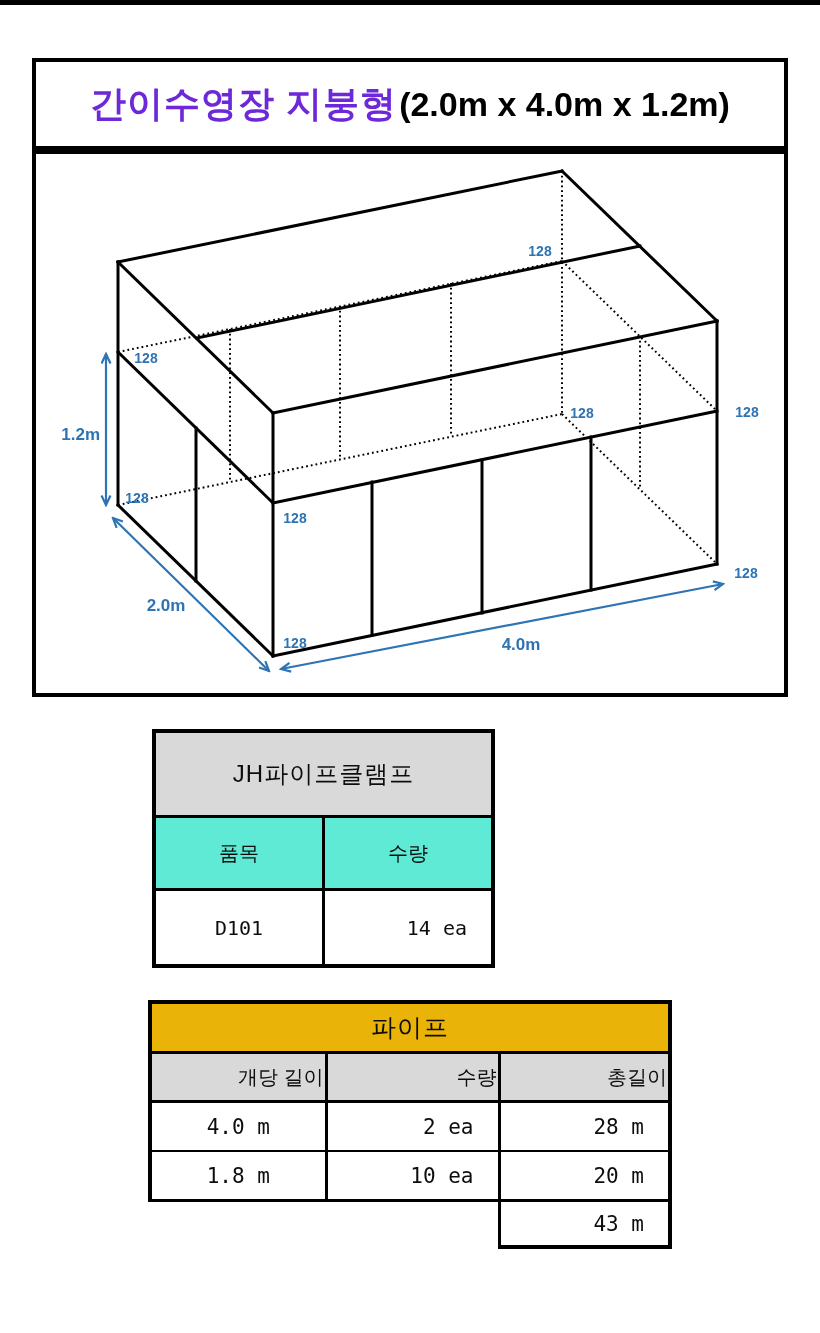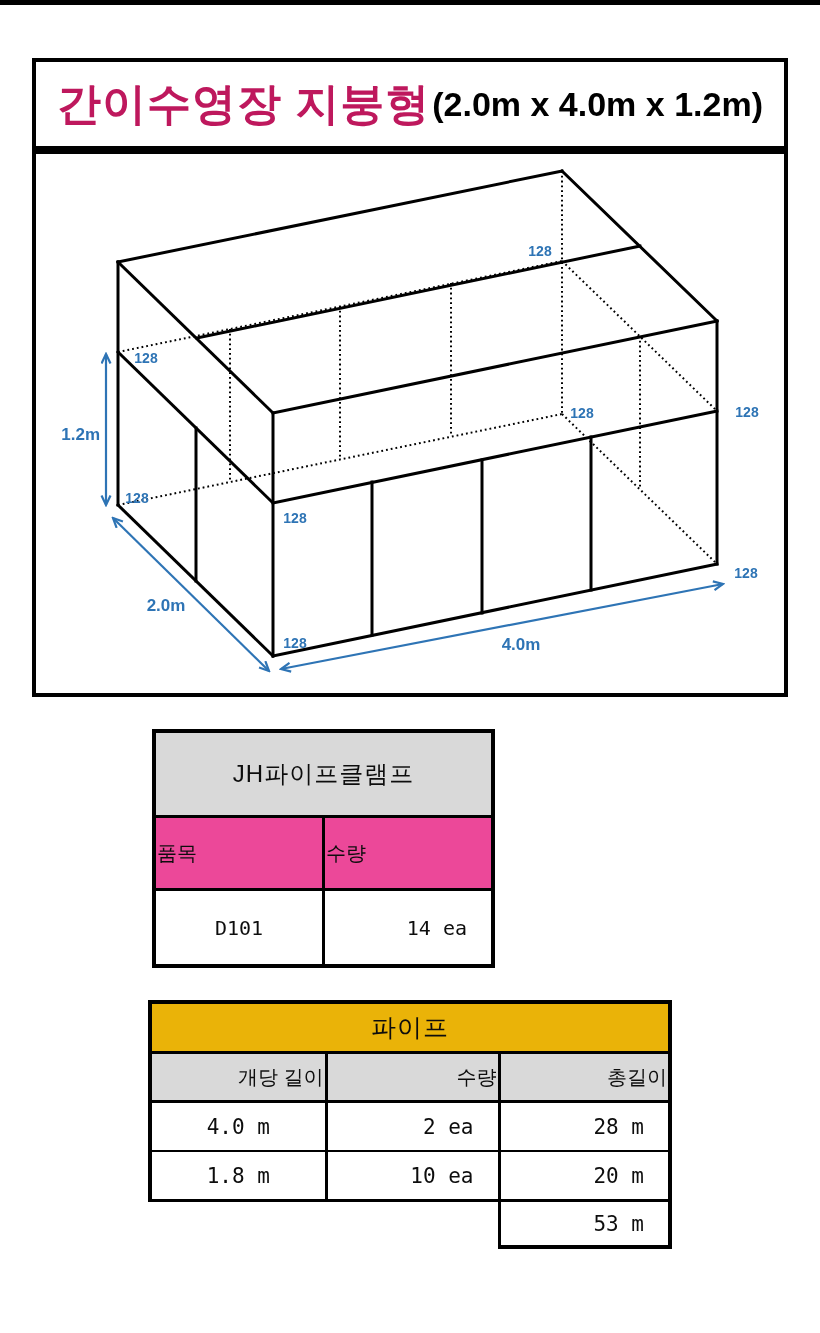--- a/index.html
+++ b/index.html
@@ -3,40 +3,40 @@
 <meta charset="utf-8">
 <style>
   html,body{margin:0;padding:0;background:#f4f4f4;}
   .page{position:relative;width:820px;height:1333px;background:#ffffff;overflow:hidden;
         font-family:"Liberation Sans","DejaVu Sans",sans-serif;}
   .top-bar{position:absolute;left:0;top:0;width:820px;height:5px;background:#000;}
   .bottom-edge{position:absolute;left:0;top:1329px;width:820px;height:3px;
 m               background:repeating-linear-gradient(90deg,rgba(50,50,50,.45) 0 16px,transparent 16px 30px);}
   .title-box{position:absolute;left:32px;top:58px;width:756px;height:92px;border:4px solid #000;
              box-sizing:border-box;display:flex;align-items:center;justify-content:center;}
-  .title-main{font-size:44px;font-weight:700;color:#be185d;letter-spacing:1px;}
+  .title-main{font-size:36px;font-weight:700;color:#6d28d9;letter-spacing:1px;}
   .title-dims{font-size:34px;font-weight:700;color:#000;margin-left:2px;}
   .diagram-box{position:absolute;left:32px;top:150px;width:756px;height:547px;border:4px solid #000;
                box-sizing:border-box;background:#fff;}
   svg.overlay{position:absolute;left:0;top:0;width:820px;height:1333px;}
   .solid{stroke:#000;stroke-width:3;stroke-linecap:square;fill:none;}
   .dotted{stroke:#000;stroke-width:2;stroke-dasharray:1.8 3;stroke-linecap:butt;fill:none;}
   .dim{stroke:#2e74b5;stroke-width:2.2;fill:none;}
   .lbl128{font-family:"Liberation Sans","DejaVu Sans",sans-serif;font-size:14px;font-weight:700;fill:#2e74b5;}
   .lbldim{font-family:"Liberation Sans","DejaVu Sans",sans-serif;font-size:17px;font-weight:700;fill:#2e74b5;}
 
   
   .tbl1-wrap{position:absolute;left:152px;top:729px;width:343px;height:239px;border:4px solid #000;
              box-sizing:border-box;}
   table{border-collapse:collapse;table-layout:fixed;}
   .tbl1{width:100%;height:100%;}
   .tbl1 td{color:#0d0d0d;}
   .tbl1 .t-title{height:50px;background:#d9d9d9;text-align:center;font-size:24px;
                  border-bottom:3px solid #000;letter-spacing:1px;}
-  .tbl1 .t-head td{height:42px;background:#ec4899;text-align:left;font-size:20px;border-bottom:3px solid #000;}
+  .tbl1 .t-head td{height:42px;background:#5eead4;text-align:center;font-size:20px;border-bottom:3px solid #000;}
   .tbl1 .t-row td{height:44px;font-size:20px;font-family:"DejaVu Sans Mono","Liberation Mono",monospace;
                   border-bottom:2px solid #000;}
   .tbl1 .t-row:last-child td{border-bottom:none;}
   .tbl1 .c2{border-left:3px solid #000;}
   .tbl1 .t-row .c1{text-align:center;}
   .tbl1 .t-row .c2{text-align:right;padding-right:24px;}
 
   .tbl2{position:absolute;left:148px;top:1000px;width:520px;}
   .tbl2 td{color:#0d0d0d;}
   .tbl2 .t-title td{height:45px;background:#eab308;text-align:center;font-size:25px;letter-spacing:1px;
@@ -167,19 +167,19 @@
       <td class="c3 bm b2">28 m</td>
     </tr>
     <tr class="t-row t-last">
       <td class="c1 b1">1.8 m</td>
       <td class="c2 bm">10 ea</td>
       <td class="c3 bm b2">20 m</td>
     </tr>
     <tr class="t-hang">
       <td></td>
       <td></td>
-      <td class="hang-cell">53 m</td>
+      <td class="hang-cell">43 m</td>
     </tr>
   </tbody>
     </table>
 
   <div class="bottom-edge"></div>
 </div>
 
 </body></html>

